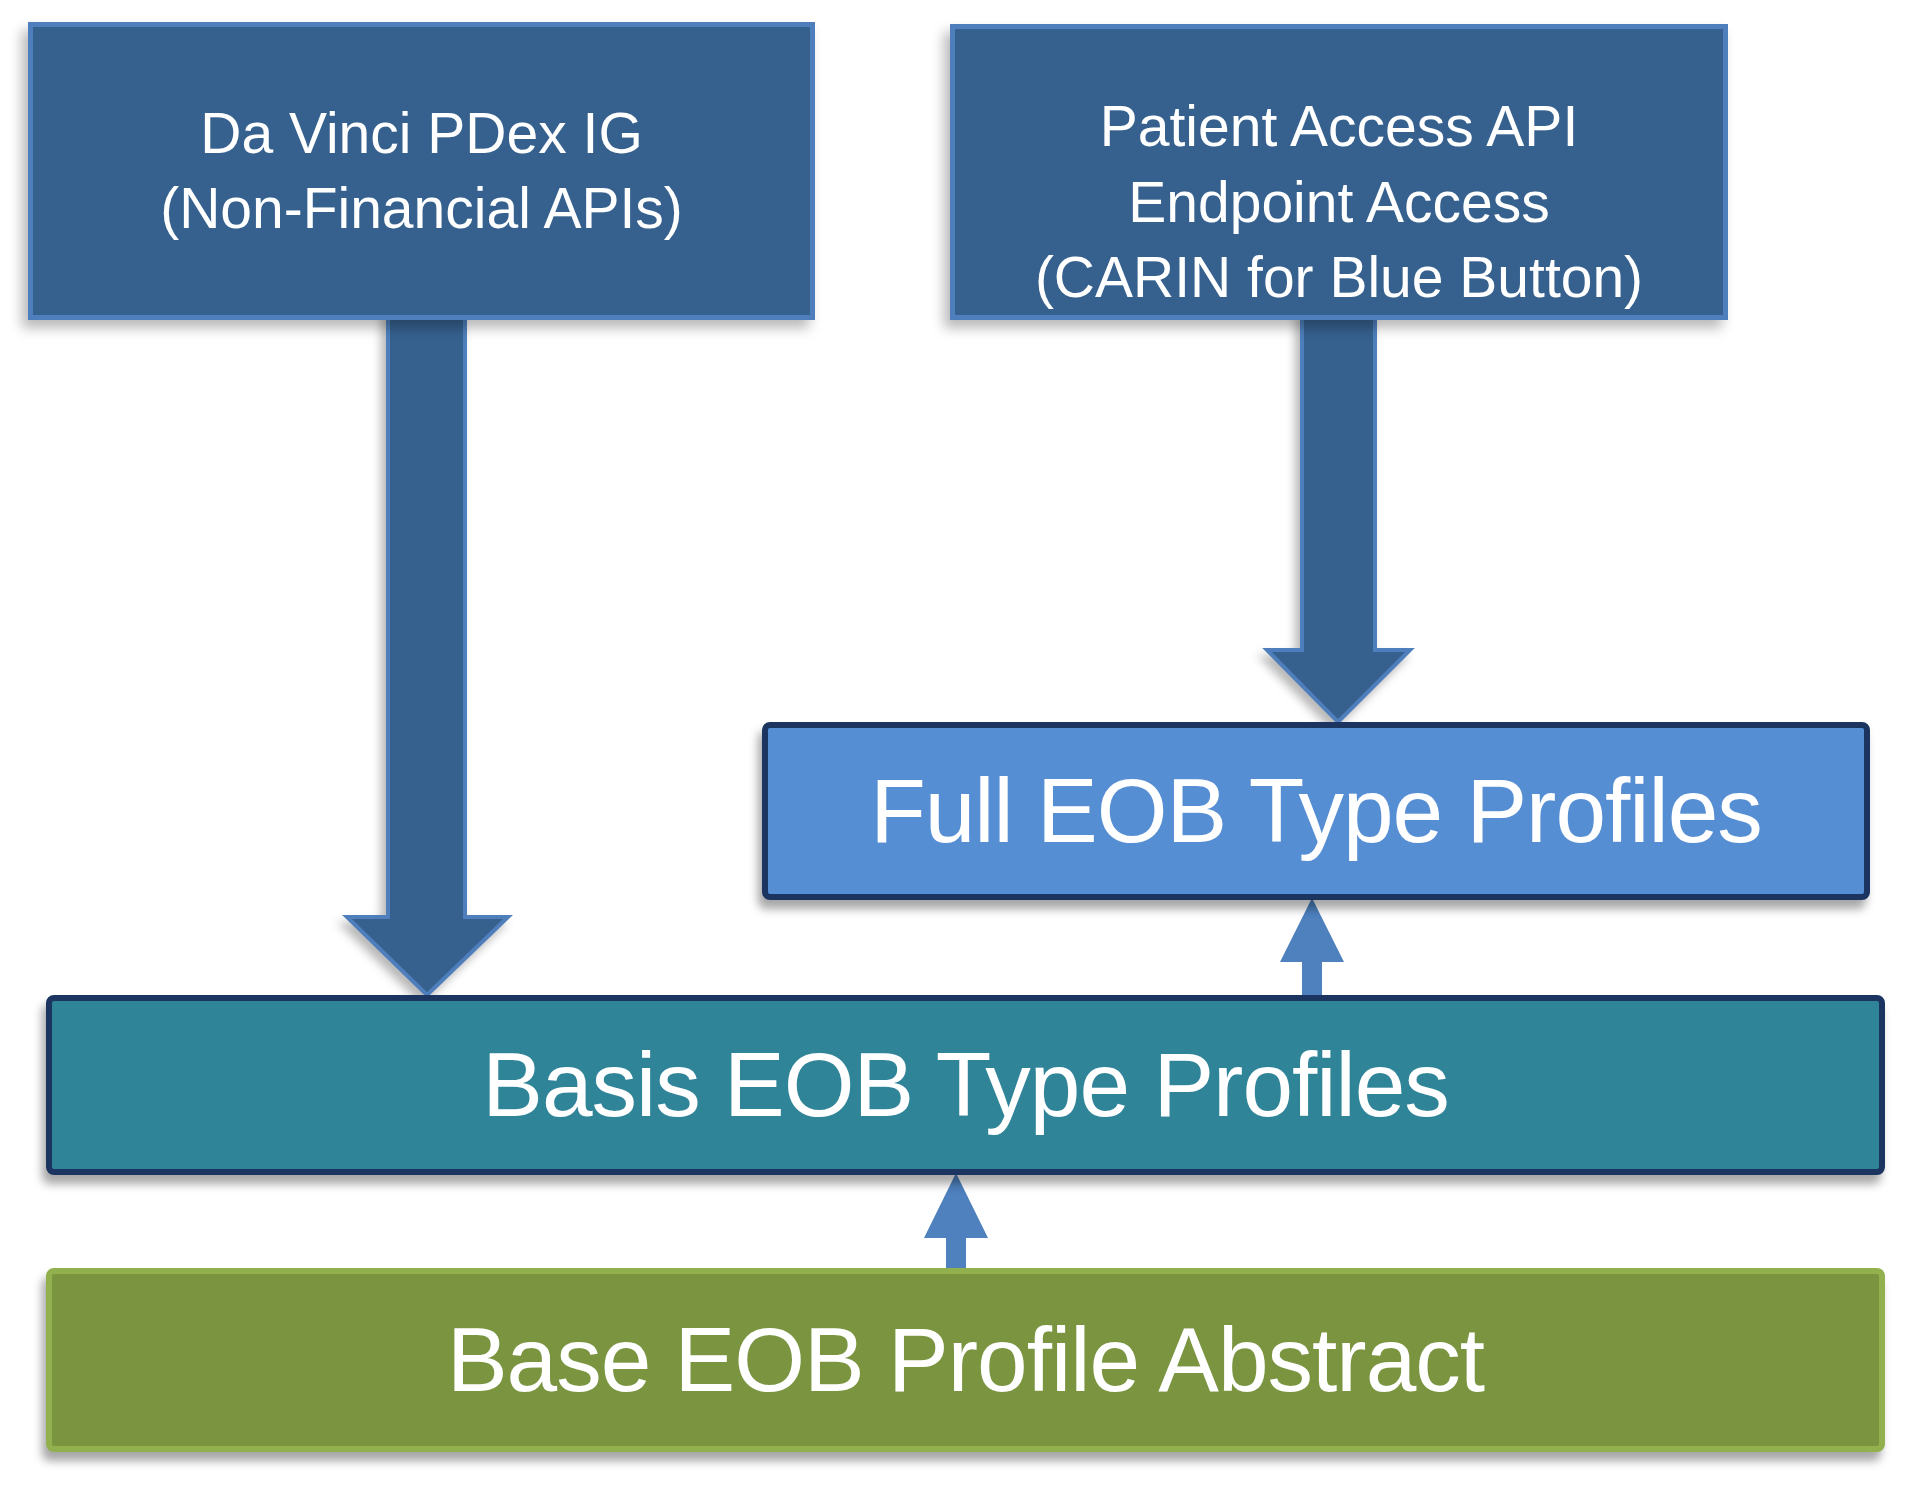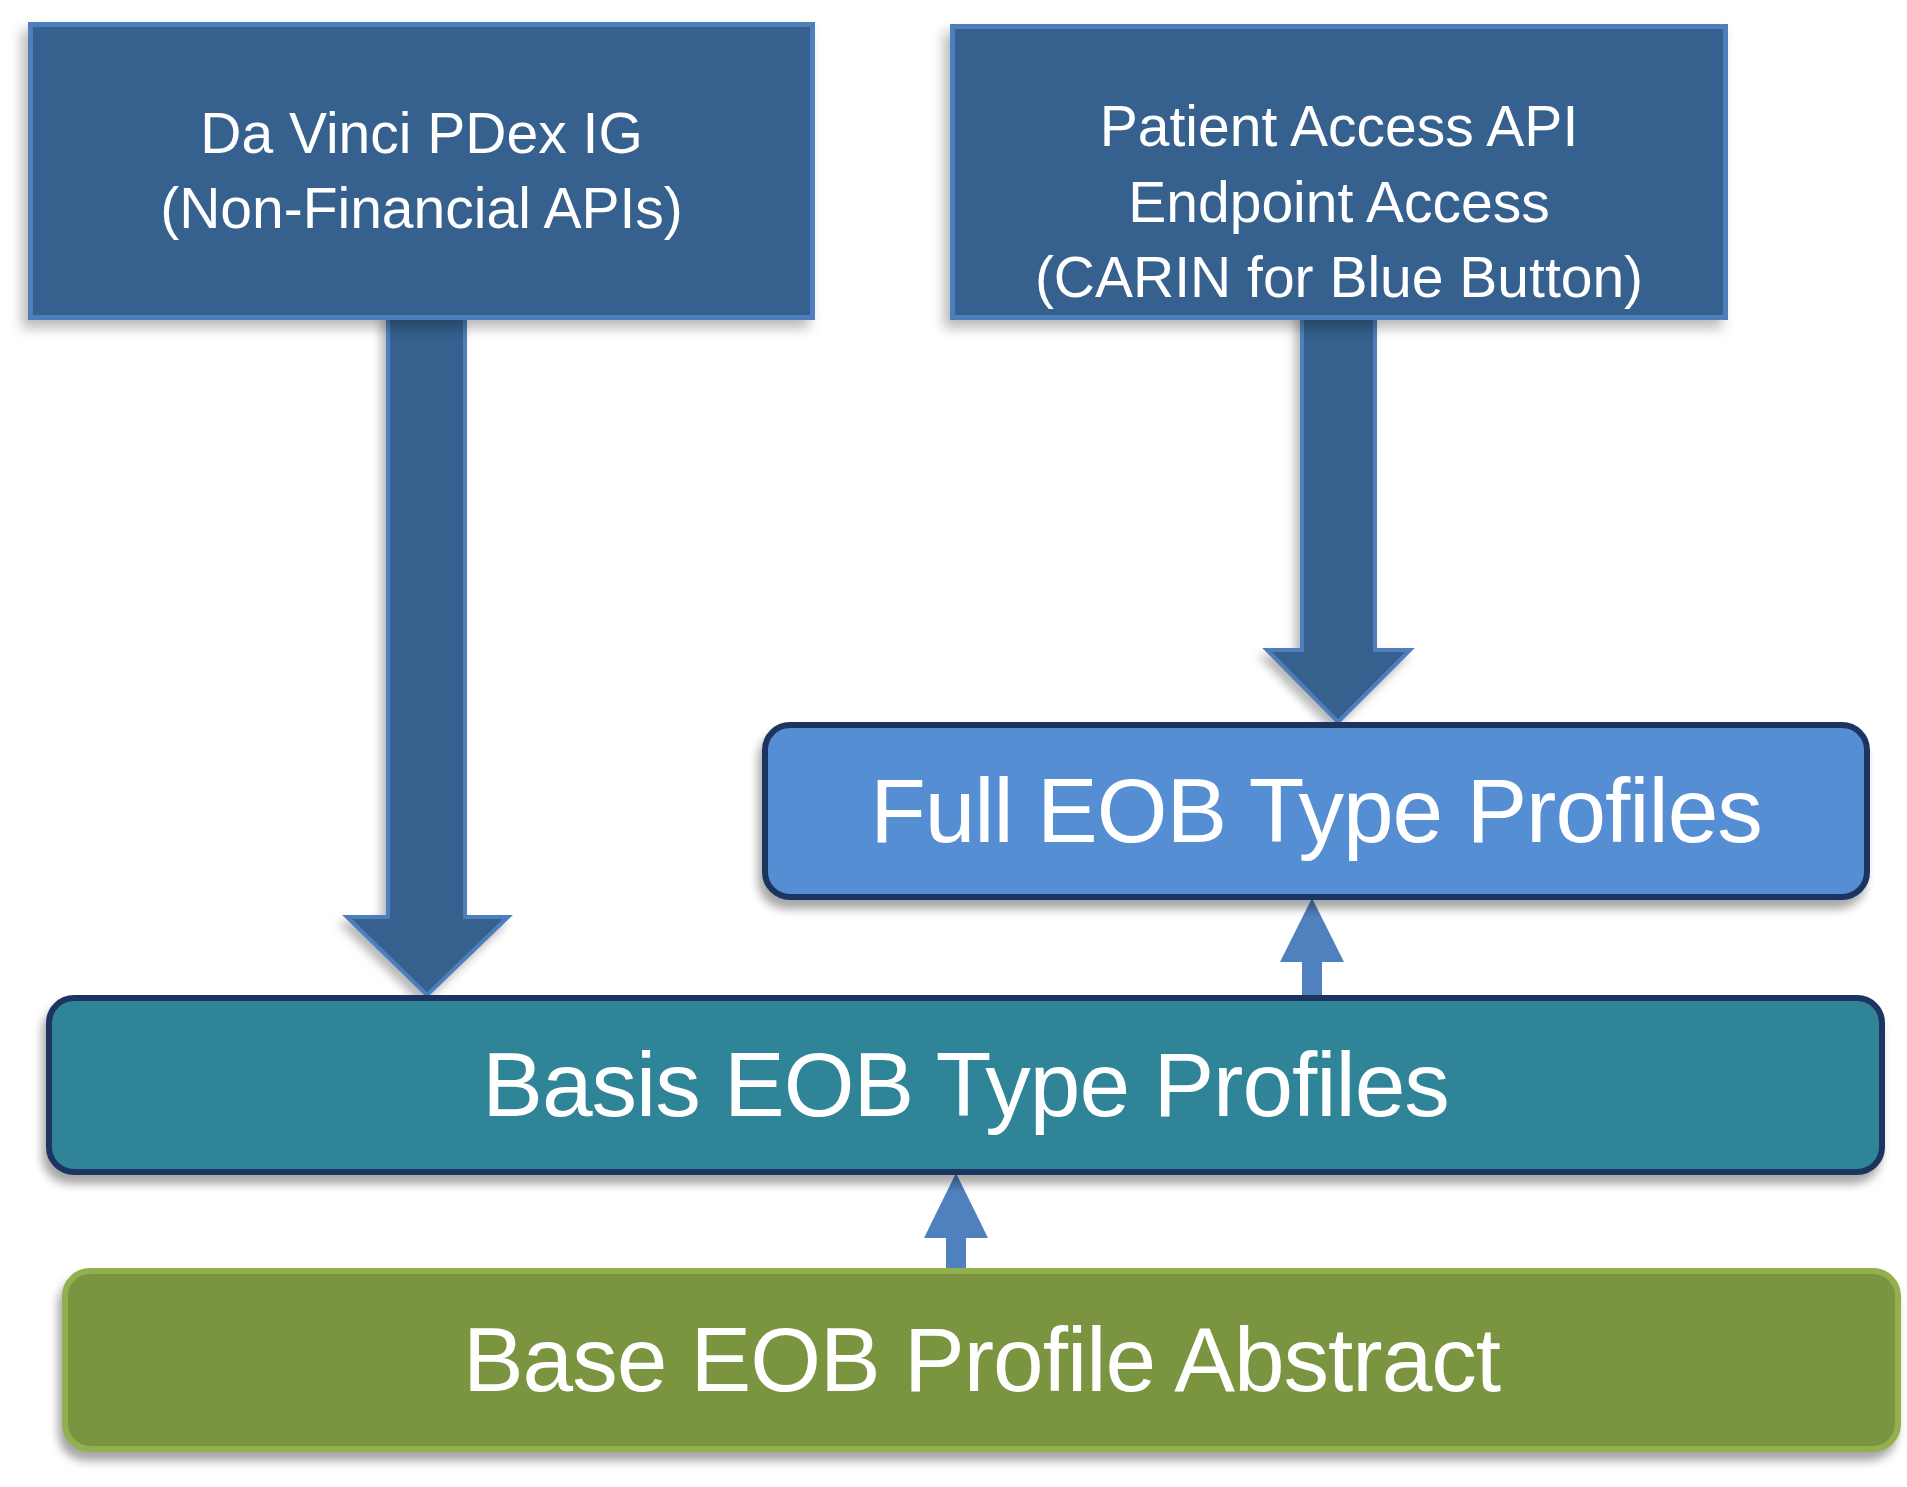--- a/index.html
+++ b/index.html
@@ -48,37 +48,37 @@
     border: 5px solid var(--source-box-border, #4E7FBC);
     font-size: 57px;
     line-height: 1.32;
     box-shadow: -6px 8px 12px rgba(0,0,0,0.28);
   }
   #box-pdex   { left: 28px;  top: 22px; width: 787px; height: 298px; }
   #box-patient{ left: 950px; top: 24px; width: 778px; height: 296px; align-items: flex-end; }
   .bar {
     font-size: 91px;
     line-height: 1.1;
-    border-radius: 28px;
+    border-radius: 8px;
     letter-spacing: -1px;
   }
   #box-full {
     left: 762px; top: 722px; width: 1108px; height: 178px;
     background: var(--full-eob-fill, #568ED4);
     border: 6px solid var(--dark-navy-border, #1B3560);
     box-shadow: -4px 9px 10px rgba(0,0,0,0.35);
   }
   #box-basis {
     left: 46px; top: 995px; width: 1839px; height: 180px;
     background: var(--basis-fill, #2F8498);
     border: 6px solid var(--dark-navy-border, #1B3560);
     box-shadow: -4px 9px 10px rgba(0,0,0,0.35);
   }
   #box-base {
-    left: 62px; top: 1268px; width: 1839px; height: 184px;
+    left: 46px; top: 1268px; width: 1839px; height: 184px;
     background: var(--base-fill, #7A9440);
     border: 6px solid var(--base-border, #93B04E);
     box-shadow: -4px 9px 10px rgba(0,0,0,0.35);
   }
 </style>
 </head>
 <body>
 
 <div class="stage">
 

